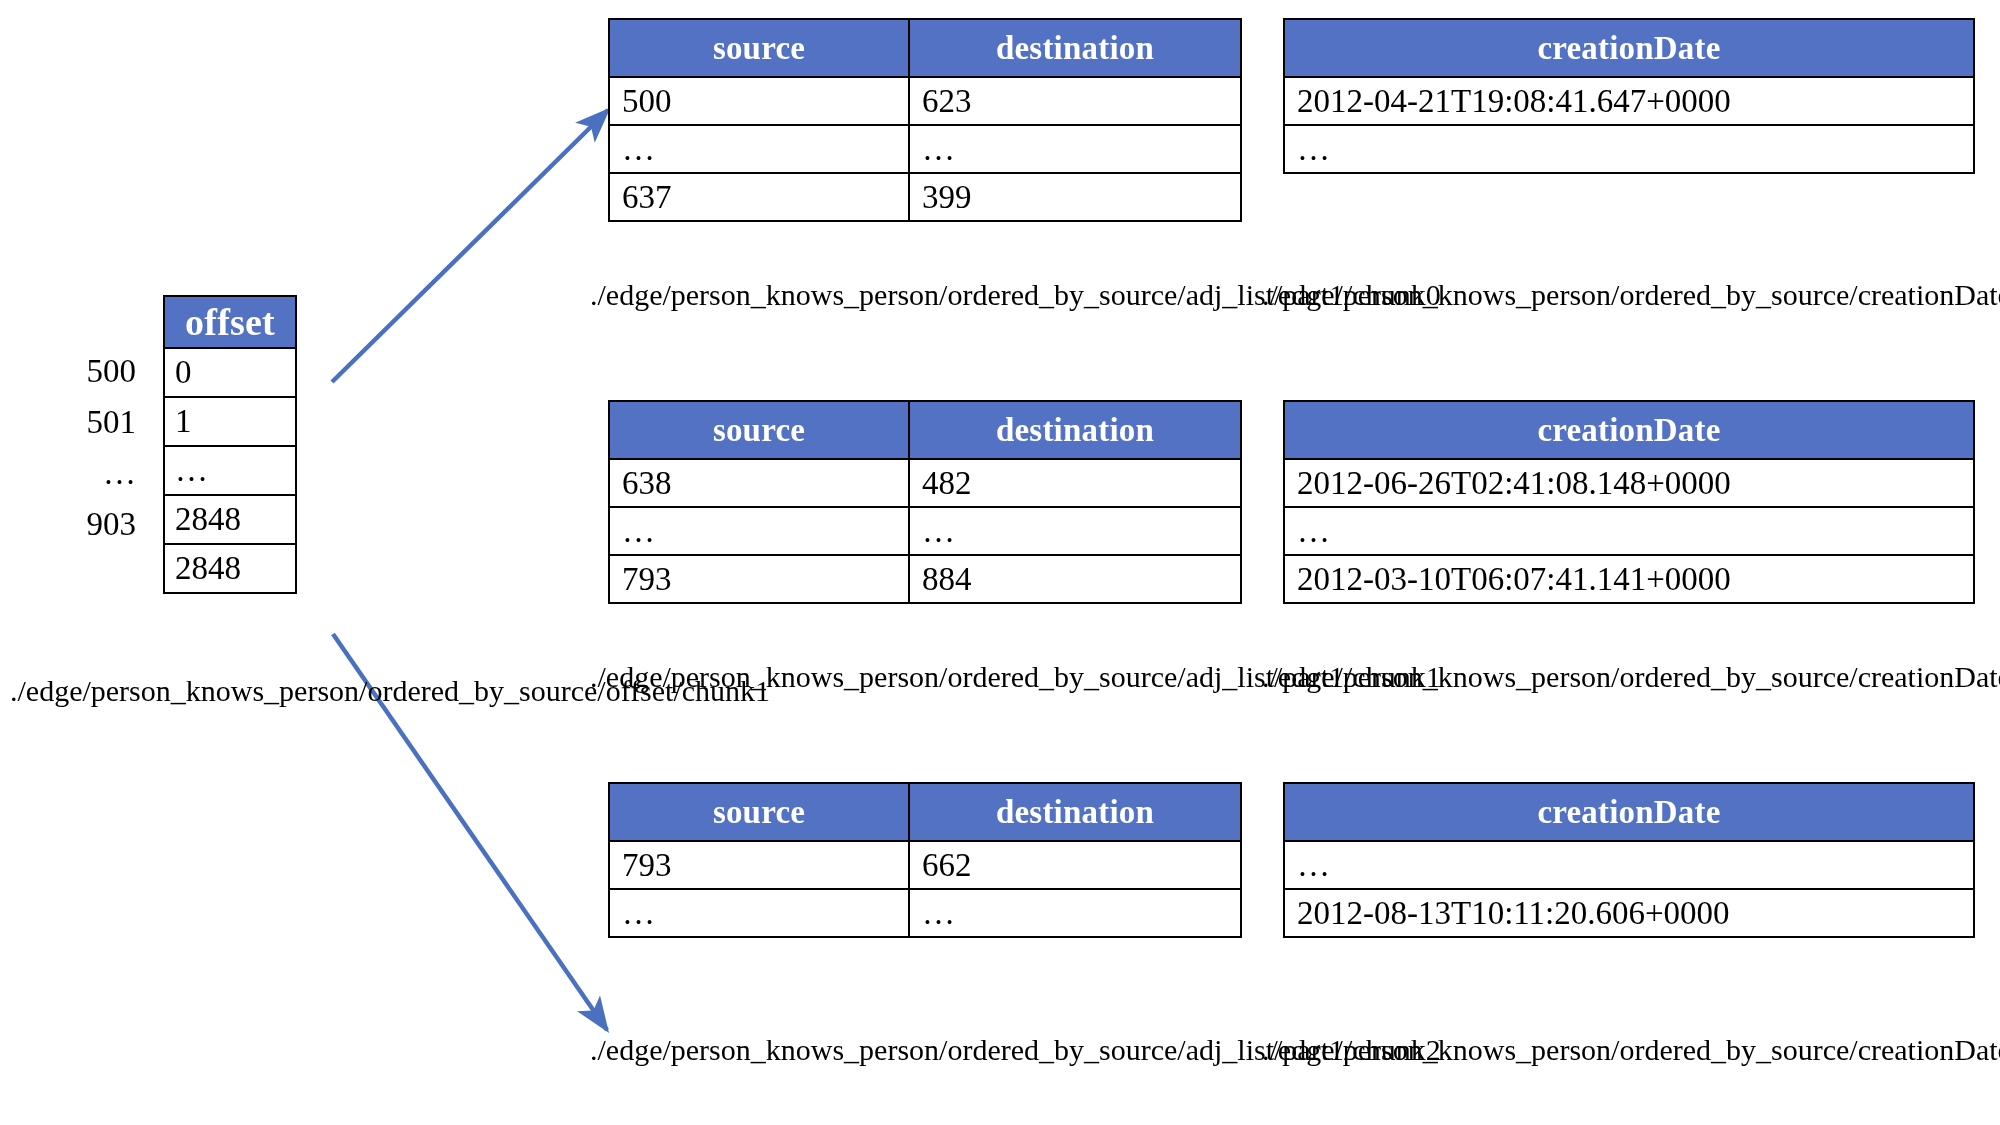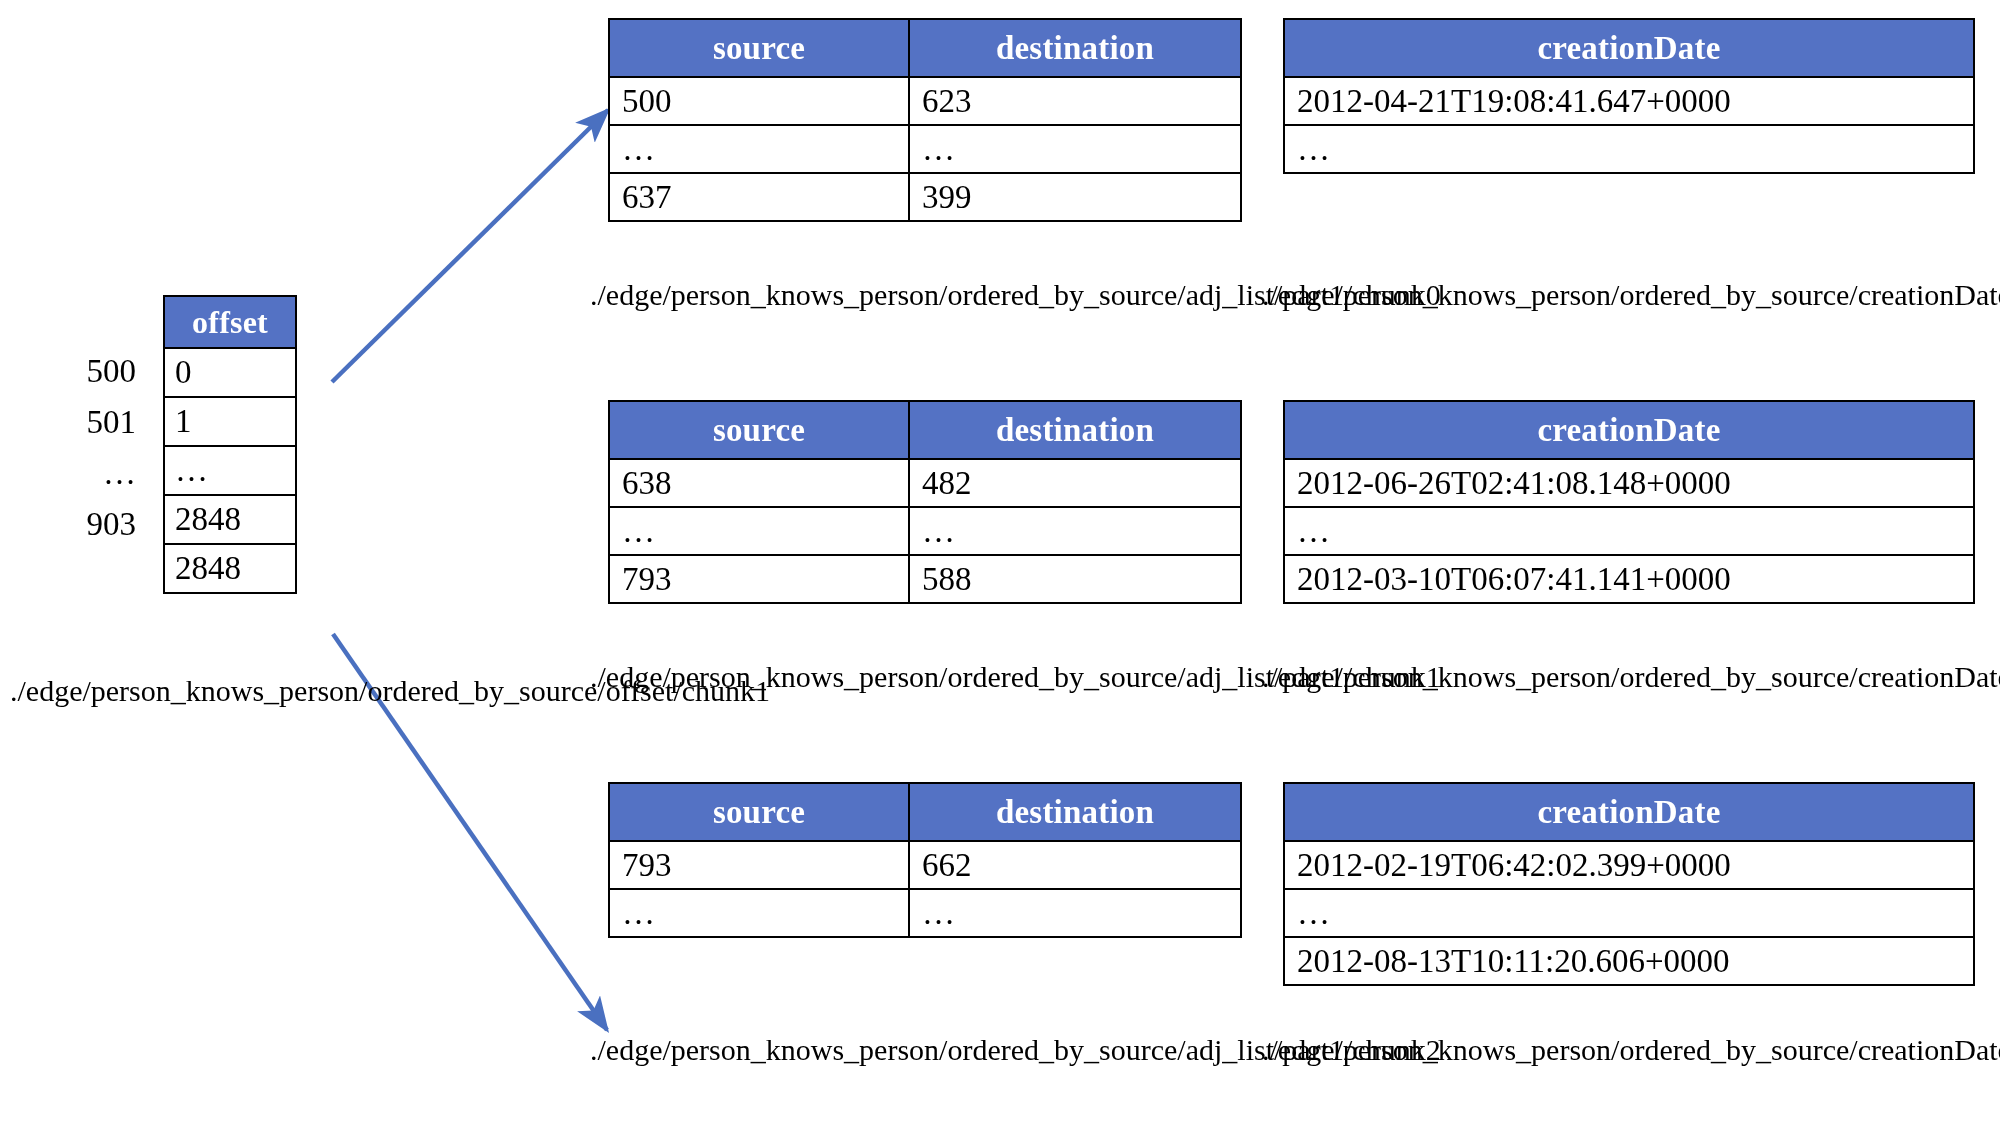--- a/index.html
+++ b/index.html
@@ -61,21 +61,21 @@
     height: 46px;
     padding-left: 12px;
   }
 
   
   #offset-table {
     left: 163px;
     top: 295px;
     width: 134px;
   }
-  #offset-table th { font-size: 32px; height: 50px; }
+  #offset-table th { font-size: 38px; height: 50px; }
   #offset-table td { height: 47px; font-size: 33px; padding-left: 10px; }
 
   .row-index-col {
     position: absolute;
     left: 20px;
     top: 295px;
     width: 130px;
     z-index: 10;
   }
   .row-index {
@@ -235,21 +235,21 @@
       <tr>
         <td>638</td>
         <td>482</td>
       </tr>
       <tr>
         <td>…</td>
         <td>…</td>
       </tr>
       <tr>
         <td>793</td>
-        <td>588</td>
+        <td>884</td>
       </tr>
     </tbody>
   </table>
   <div class="caption adj-caption cap-r2">./edge/person_knows_person/ordered_by_source/adj_list/part1/chunk1</div>
 
   <table class="gtable cd-table pos-r2">
     <thead>
       <tr>
         <th>creationDate</th>
       </tr>
@@ -293,23 +293,20 @@
   <div class="caption adj-caption cap-r3">./edge/person_knows_person/ordered_by_source/adj_list/part1/chunk2</div>
 
   <table class="gtable cd-table pos-r3">
     <thead>
       <tr>
         <th>creationDate</th>
       </tr>
     </thead>
     <tbody>
       <tr>
-        <td>2012-02-19T06:42:02.399+0000</td>
-      </tr>
-      <tr>
         <td>…</td>
       </tr>
       <tr>
         <td>2012-08-13T10:11:20.606+0000</td>
       </tr>
     </tbody>
   </table>
   <div class="caption cd-caption cap-r3">./edge/person_knows_person/ordered_by_source/creationDate/part1/chunk2</div>
 
 </div>

